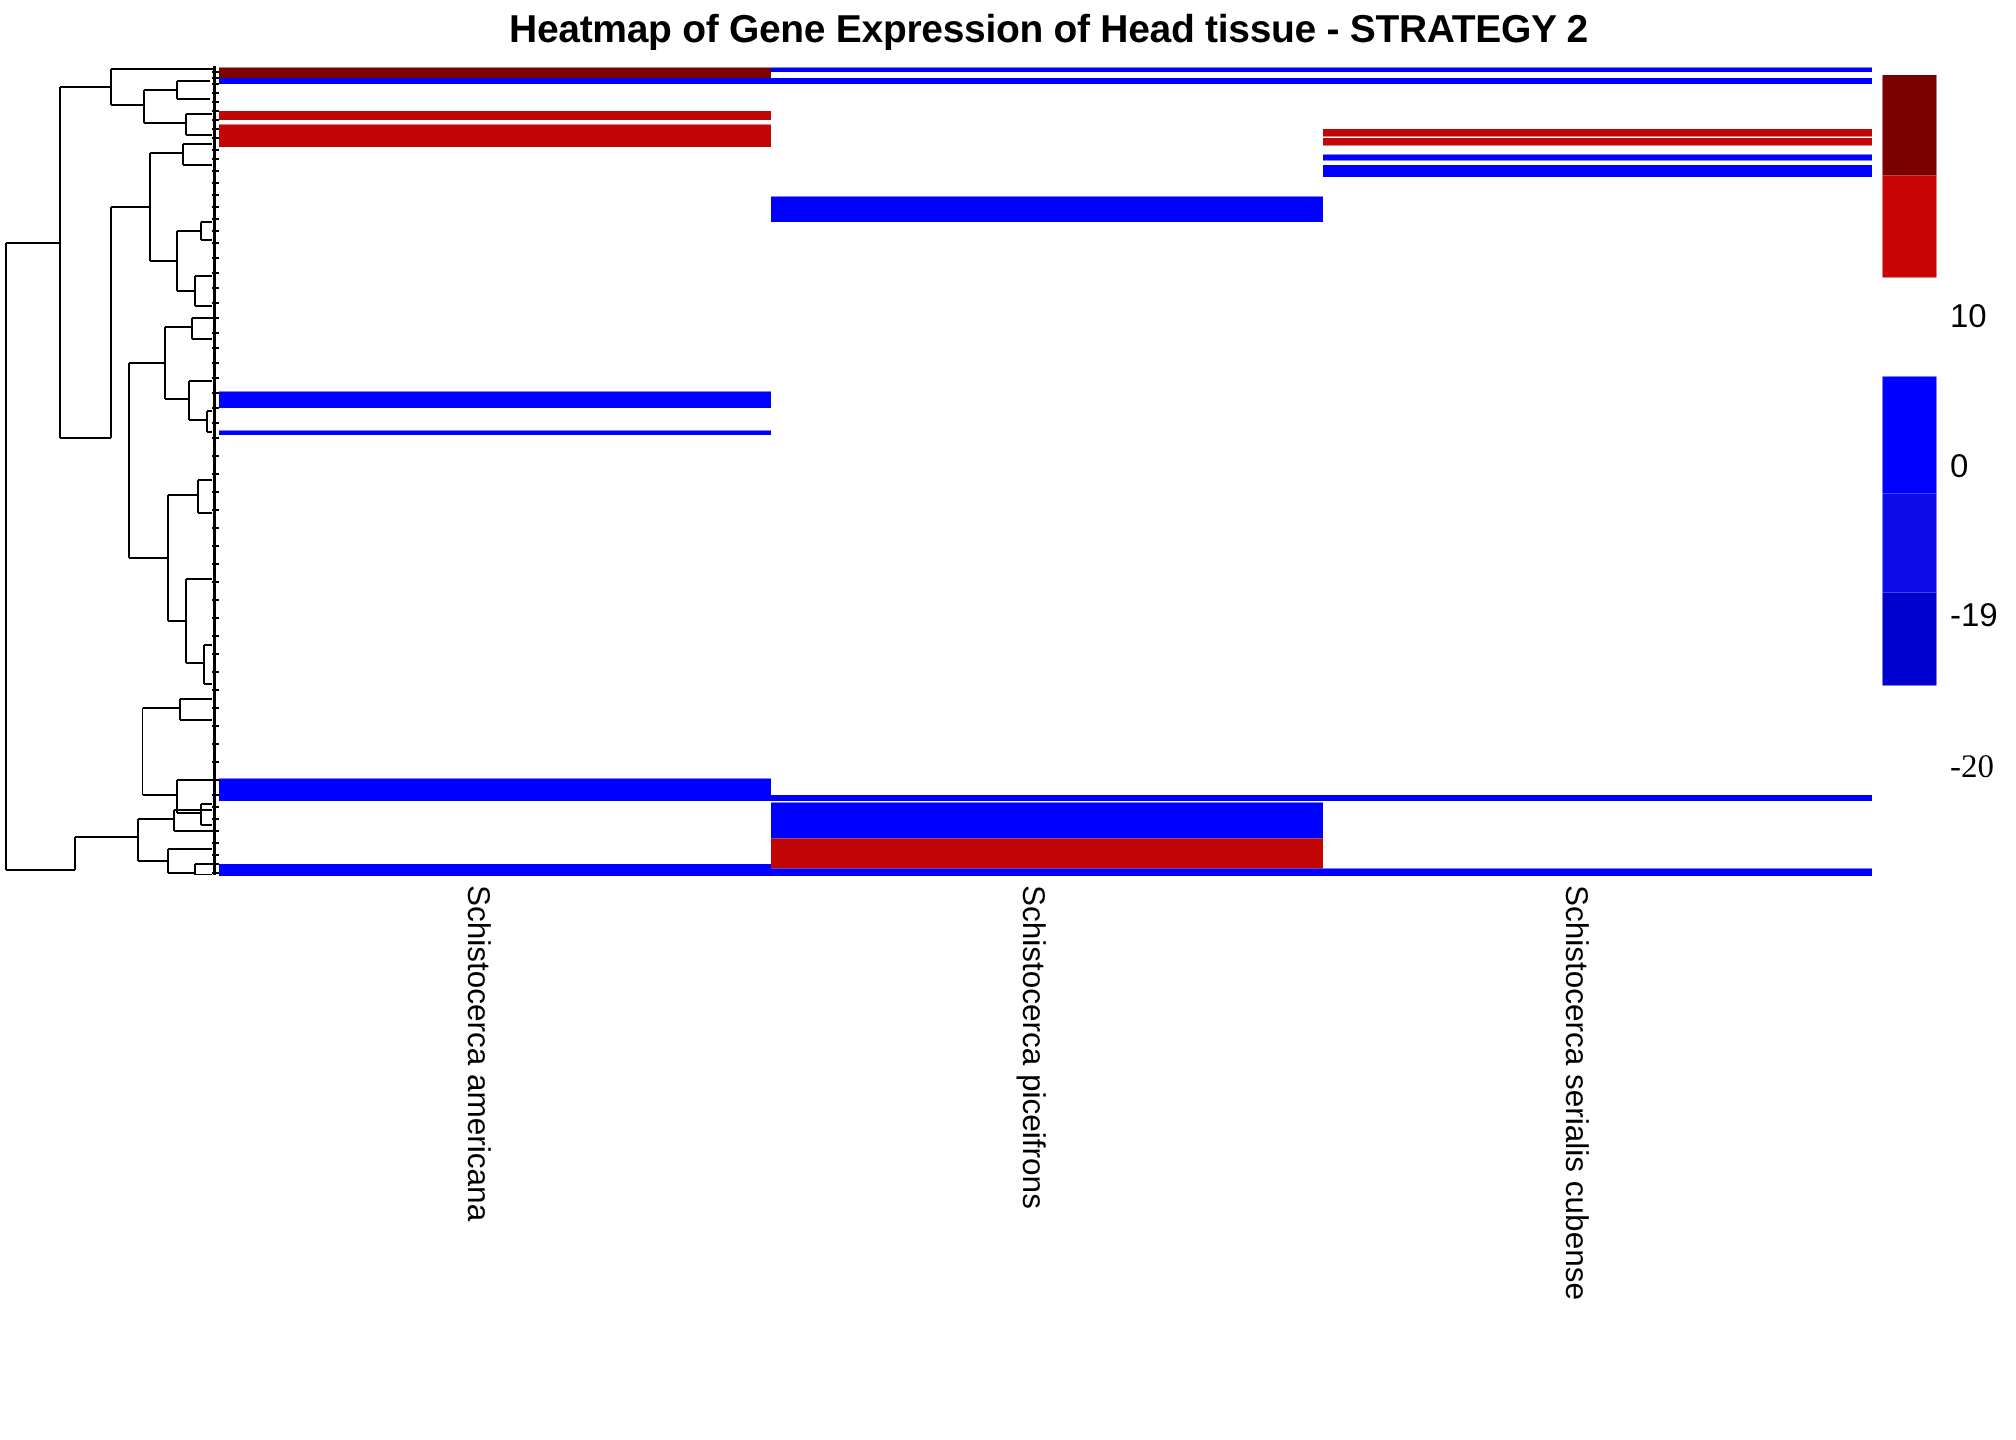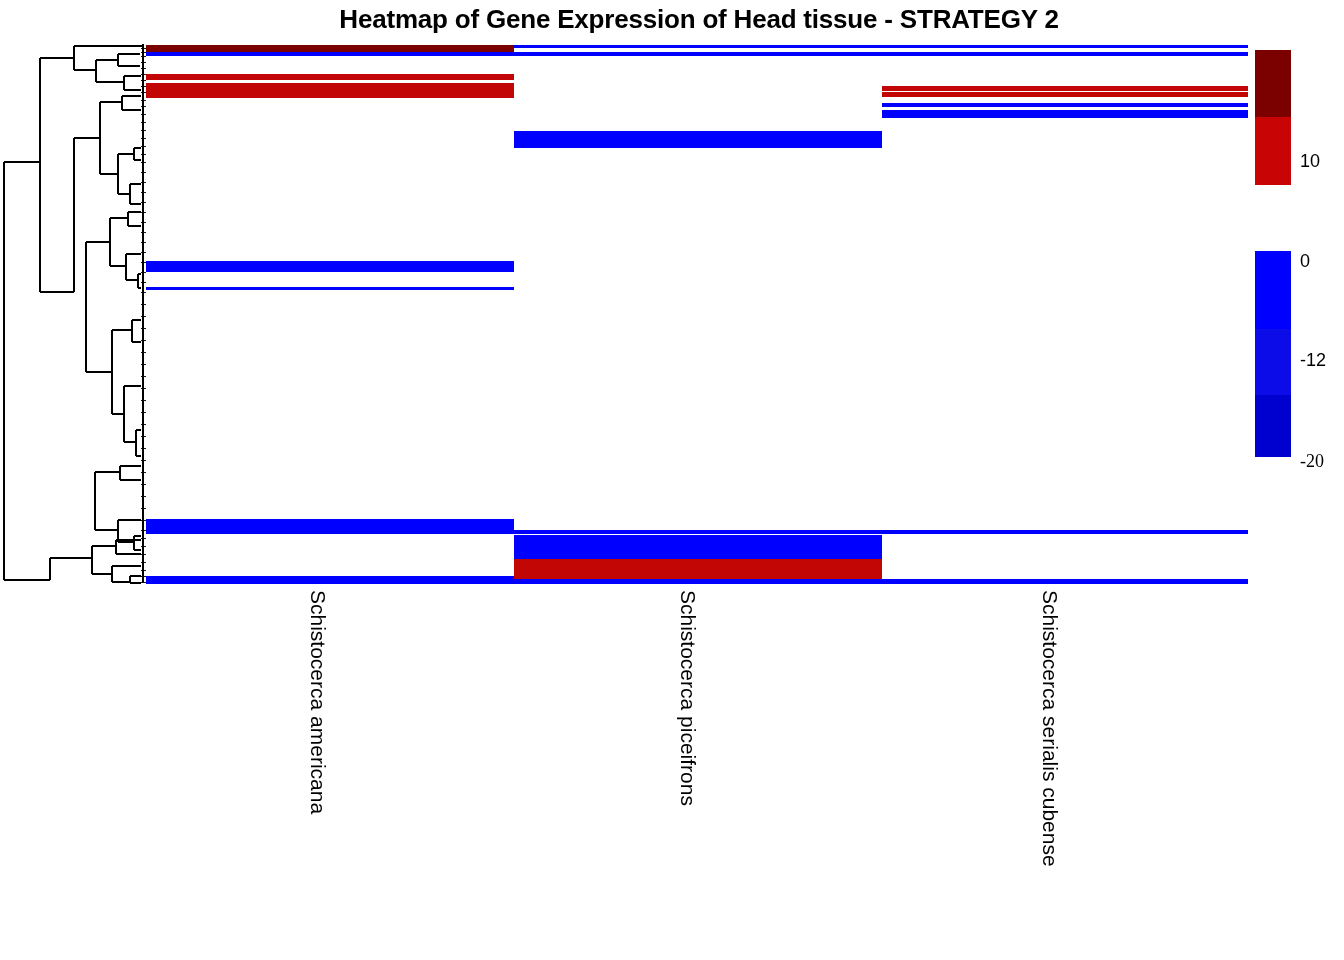--- a/index.html
+++ b/index.html
@@ -73,23 +73,24 @@
   }
   .lgblock {
     position: absolute;
     left: 0px;
     width: 36px;
   }
   .lglabel {
     position: absolute;
     left: 45px;
     font-family: "Liberation Sans", sans-serif;
-    font-size: 18px;
+    font-size: 22px;
     color: #000000;
     line-height: 1;
+    margin-top: 48px;
   }
 </style>
 </head>
 <body>
 
 <div id="figure">
 
   <div id="title">Heatmap of Gene Expression of Head tissue - STRATEGY 2</div>
 
   <svg id="dendro" viewBox="0 0 146 542" preserveAspectRatio="none">
@@ -288,17 +289,17 @@
   <div class="collab" style="left:1062px;">Schistocerca serialis cubense</div>
 
   <div id="legend">
       <div class="lgblock" style="top: 10px; height: 67px; background: rgb(123, 0, 0);"></div>
       <div class="lgblock" style="top: 77px; height: 68px; background: rgb(201, 4, 4);"></div>
       <div class="lgblock" style="top: 211px; height: 78px; background: rgb(0, 0, 255);"></div>
       <div class="lgblock" style="top: 289px; height: 66px; background: rgb(12, 12, 232);"></div>
       <div class="lgblock" style="top: 355px; height: 62px; background: rgb(0, 0, 207);"></div>
       <div class="lglabel" style="top: 112px;">10</div>
       <div class="lglabel" style="top: 212px;">0</div>
-      <div class="lglabel" style="top: 311px;">-12</div>
+      <div class="lglabel" style="top: 311px;">-19</div>
       <div class="lglabel" style="top: 412px; font-family: Liberation Serif, serif;">-20</div>
     </div>
 
 </div>
 
 </body></html>

